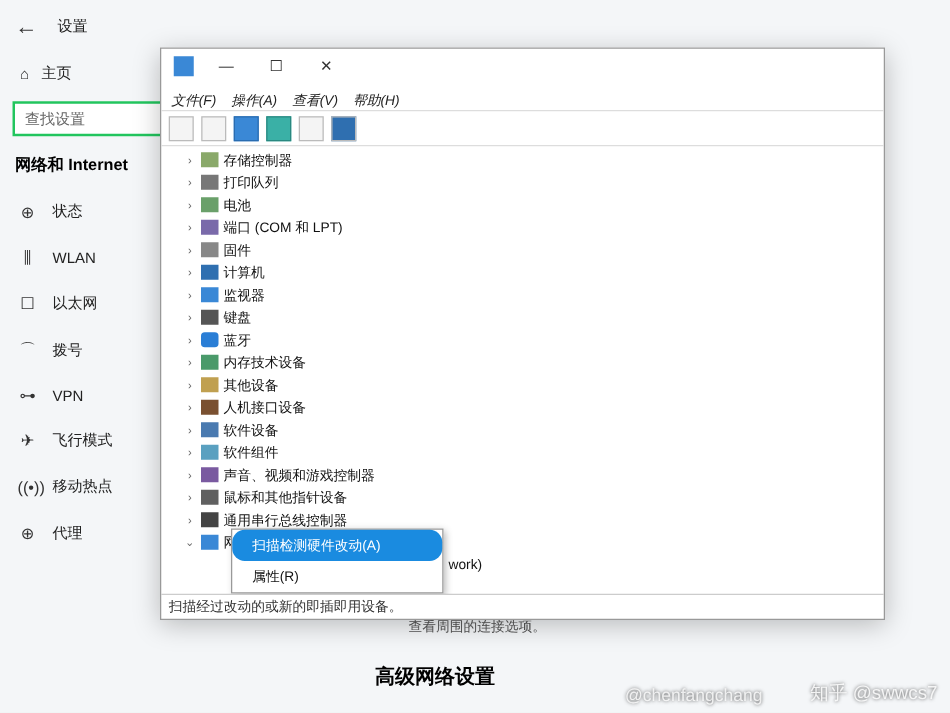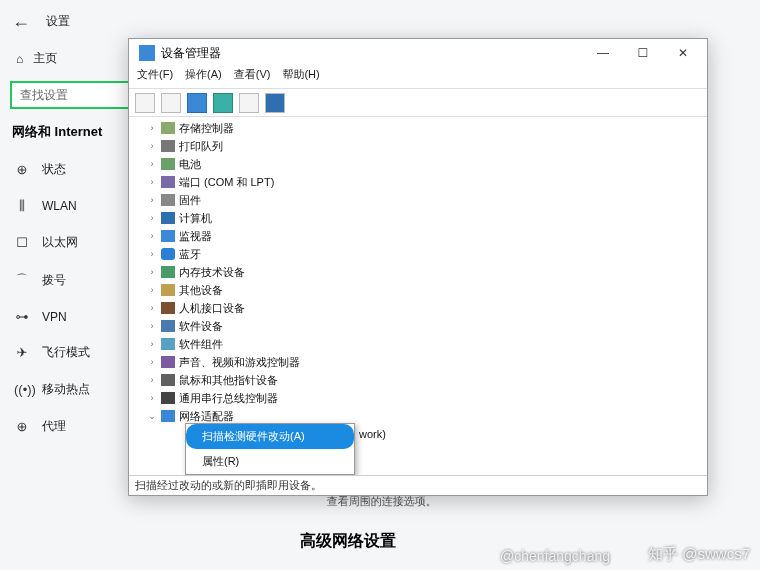--- a/index.html
+++ b/index.html
@@ -23,21 +23,21 @@
 .net-hint .t { font-size: 13px; font-weight: 600; }
 .net-hint .s { font-size: 11px; color: #555; }
 .adv-title { font-size: 16px; font-weight: 700; }
 
 
 .devmgr { position: absolute; left: 128px; top: 38px; width: 580px; height: 458px; background: #fff; border: 1px solid #999; box-shadow: 0 4px 20px rgba(0,0,0,.25); display: flex; flex-direction: column; }
 .dm-titlebar { height: 28px; display: flex; align-items: center; padding: 0 4px; }
 .dm-titlebar .dm-icon { width: 16px; height: 16px; background: #3a88d6; margin: 0 6px; }
 .dm-titlebar .dm-title { font-size: 12px; flex: 1; }
 .dm-titlebar .winbtn { width: 40px; height: 28px; display: flex; align-items: center; justify-content: center; font-size: 12px; color: #333; }
-.dm-menubar { height: 22px; display: flex; align-items: flex-start; gap: 12px; padding: 0 8px; font-size: 11px; color: #222; border-bottom: 1px solid #ddd; }
+.dm-menubar { height: 22px; display: flex; align-items: flex-end; gap: 12px; padding: 0 8px; font-size: 11px; color: #222; border-bottom: 1px solid #ddd; font-style: italic; }
 .dm-toolbar { height: 28px; display: flex; align-items: center; gap: 6px; padding: 0 6px; border-bottom: 1px solid #ddd; }
 .tbbtn { width: 20px; height: 20px; border: 1px solid #bbb; background: #f4f4f4; }
 .tbbtn.blue { background: #3a88d6; border-color: #2a6cb0; }
 .tbbtn.teal { background: #3ab0a6; border-color: #2a8880; }
 .tbbtn.mon { background: #2f6fb0; }
 .dm-tree { flex: 1; overflow: auto; padding: 2px 0; position: relative; }
 .dm-tree::-webkit-scrollbar { width: 14px; }
 .dm-tree::-webkit-scrollbar-thumb { background: #c4c4c4; }
 .dm-tree::-webkit-scrollbar-track { background: #efefef; }
 .node { display: flex; align-items: center; height: 18px; font-size: 11px; color: #111; padding-left: 18px; gap: 4px; white-space: nowrap; }
@@ -136,21 +136,20 @@
         <div class="s">查看周围的连接选项。</div>
       </div>
     </div>
     <div class="adv-title">高级网络设置</div>
   </div>
 </div>
 
 <div class="devmgr">
   <div class="dm-titlebar">
     <span class="dm-icon"></span>
-    <span class="dm-title">设备管理器</span>
     <span class="winbtn">—</span>
     <span class="winbtn">☐</span>
     <span class="winbtn">✕</span>
   </div>
   <div class="dm-menubar" id="dm-menubar">
       <span>文件(F)</span>
       <span>操作(A)</span>
       <span>查看(V)</span>
       <span>帮助(H)</span>
     </div>
@@ -194,20 +193,25 @@
         <span class="nic comp"></span>
         <span>计算机</span>
       </div>
       <div class="node col">
         <span class="ar"></span>
         <span class="nic mon"></span>
         <span>监视器</span>
       </div>
       <div class="node col">
         <span class="ar"></span>
+        <span class="nic kb"></span>
+        <span>键盘</span>
+      </div>
+      <div class="node col">
+        <span class="ar"></span>
         <span class="nic bt"></span>
         <span>蓝牙</span>
       </div>
       <div class="node col">
         <span class="ar"></span>
         <span class="nic mem"></span>
         <span>内存技术设备</span>
       </div>
       <div class="node col">
         <span class="ar"></span>

